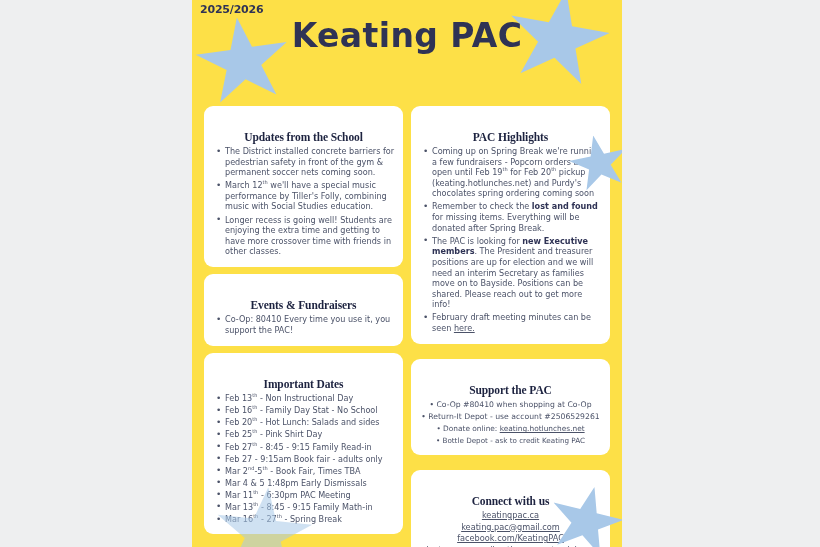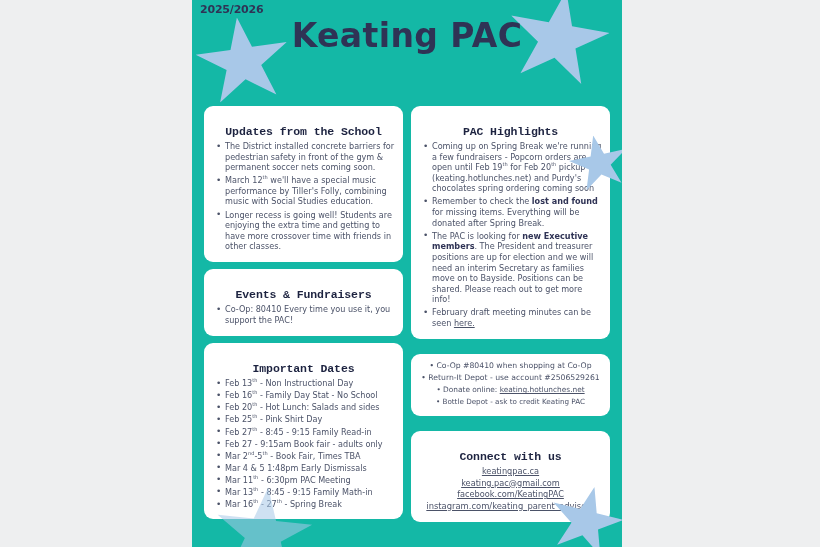--- a/index.html
+++ b/index.html
@@ -19,21 +19,21 @@
     background: #eeeff0;
   }
 
   
   #page {
     position: absolute;
     left: 192px;
     top: 0;
     width: 430px;
     height: 547px;
-    background: #14b8a6;
+    background: #fde047;
     overflow: hidden;
   }
 
   
   .year {
     position: absolute;
     left: 8px;
     top: 3px;
     font-family: "DejaVu Sans", sans-serif;
     font-weight: bold;
@@ -118,25 +118,25 @@
 
   .card {
     background: #ffffff;
     border-radius: 9px;
     padding: 6px 8px 8px 8px;
     box-sizing: border-box;
   }
 
   .card-title {
     text-align: center;
-    font-family: Liberation Mono, monospace;
+    font-family: Liberation Serif, serif;
     font-weight: bold;
     font-size: 11.5px;
     color: #1d2340;
-    margin: 13px 0 3px 0;
+    margin: 19px 0 3px 0;
     letter-spacing: -0.1px;
   }
 
   ul.bullets {
     margin: 0;
     padding-left: 13px;
     list-style: none;
   }
   ul.bullets > li {
     position: relative;
@@ -272,20 +272,21 @@
           <div class="card-title">PAC Highlights</div>
           <ul class="bullets">
             <li>Coming up on Spring Break we're running a few fundraisers - Popcorn orders are open until Feb 19<sup>th</sup> for Feb 20<sup>th</sup> pickup (keating.hotlunches.net) and Purdy's chocolates spring ordering coming soon</li>
             <li>Remember to check the <span class="b">lost and found</span> for missing items. Everything will be donated after Spring Break.</li>
             <li>The PAC is looking for <span class="b">new Executive members</span>. The President and treasurer positions are up for election and we will need an interim Secretary as families move on to Bayside. Positions can be shared. Please reach out to get more info!</li>
             <li>February draft meeting minutes can be seen <a class="lnk" href="#">here.</a></li>
           </ul>
         </div>
 
         <div class="card">
+          <div class="card-title">Support the PAC</div>
           <ul class="support-lines">
             <li>Co-Op #80410 when shopping at Co-Op</li>
             <li>Return-It Depot - use account #2506529261</li>
             <li>Donate online: <a class="lnk" href="#">keating.hotlunches.net</a></li>
             <li>Bottle Depot - ask to credit Keating PAC</li>
           </ul>
         </div>
 
         <div class="card connect">
           <div class="card-title">Connect with us</div>

